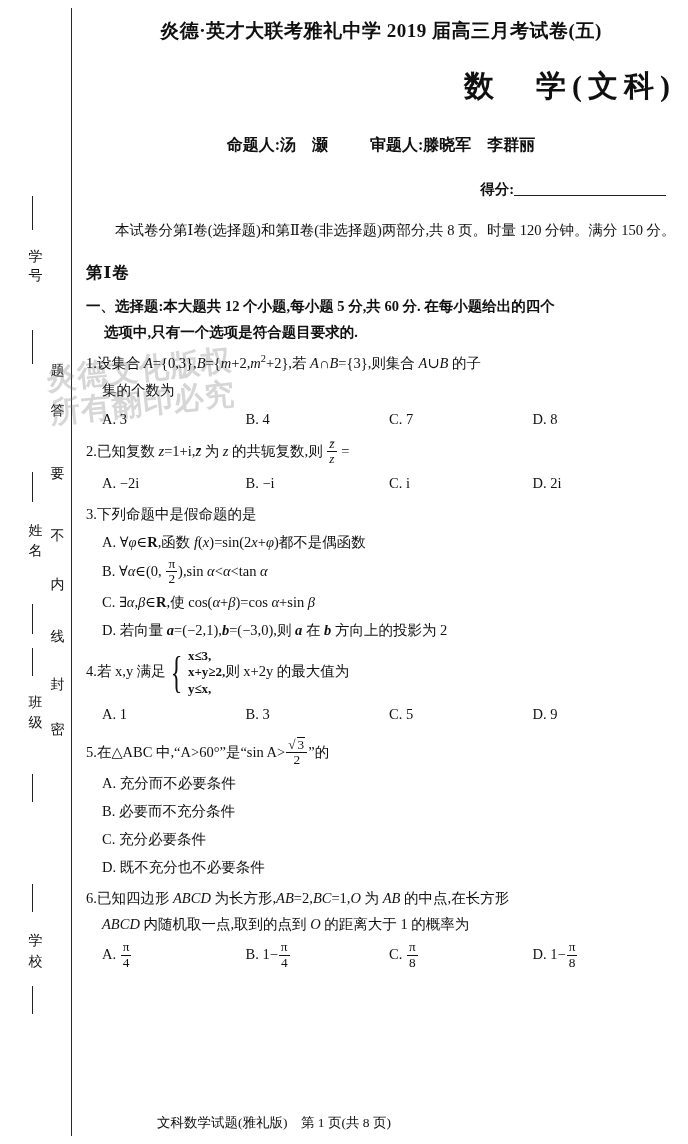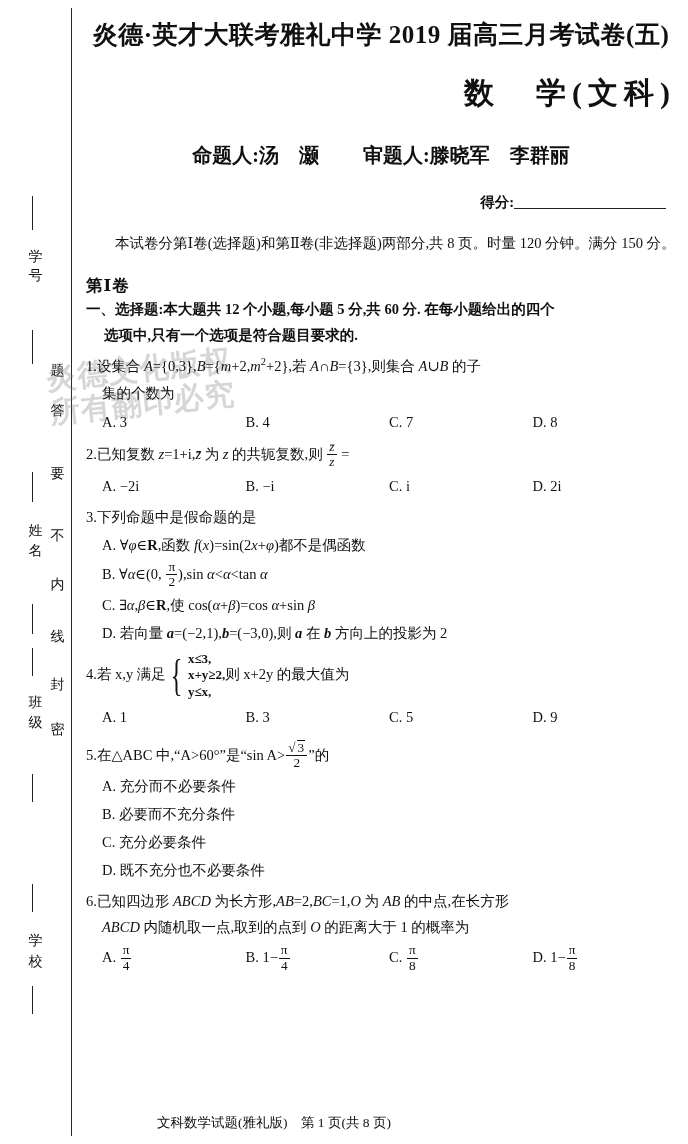--- a/index.html
+++ b/index.html
@@ -61,36 +61,36 @@
     position: absolute;
     left: 86px;
     top: 0;
     width: 590px;
     height: 1144px;
   }
 
   .doc-title {
     margin-top: 18px;
     text-align: center;
-    font-size: 25px;
+    font-size: 19px;
     font-weight: bold;
     letter-spacing: 0.5px;
     font-family: "Liberation Serif", "DejaVu Serif", serif;
   }
   .doc-subject {
     margin-top: 22px;
     text-align: right;
     font-size: 30px;
     font-weight: bold;
     letter-spacing: 6px;
   }
   .byline {
     margin-top: 28px;
     text-align: center;
-    font-size: 20px;
+    font-size: 16px;
     font-weight: bold;
   }
   .byline .gap { display: inline-block; width: 34px; }
 
   .score-line {
     margin-top: 24px;
     text-align: right;
     padding-right: 10px;
     font-size: 14.5px;
     font-weight: bold;
@@ -117,20 +117,21 @@
     font-size: 16.5px;
     font-weight: bold;
     letter-spacing: 1px;
   }
 
   .qblock {
     font-size: 14.5px;
     line-height: 1.8;
   }
   .part-head {
+    margin-top: 10px;
     font-size: 14.5px;
     line-height: 1.78;
     font-weight: bold;
     text-align: justify;
   }
   .part-head .cont { display: block; padding-left: 18px; }
 
   .q {
     margin-top: 5px;
     text-align: justify;

